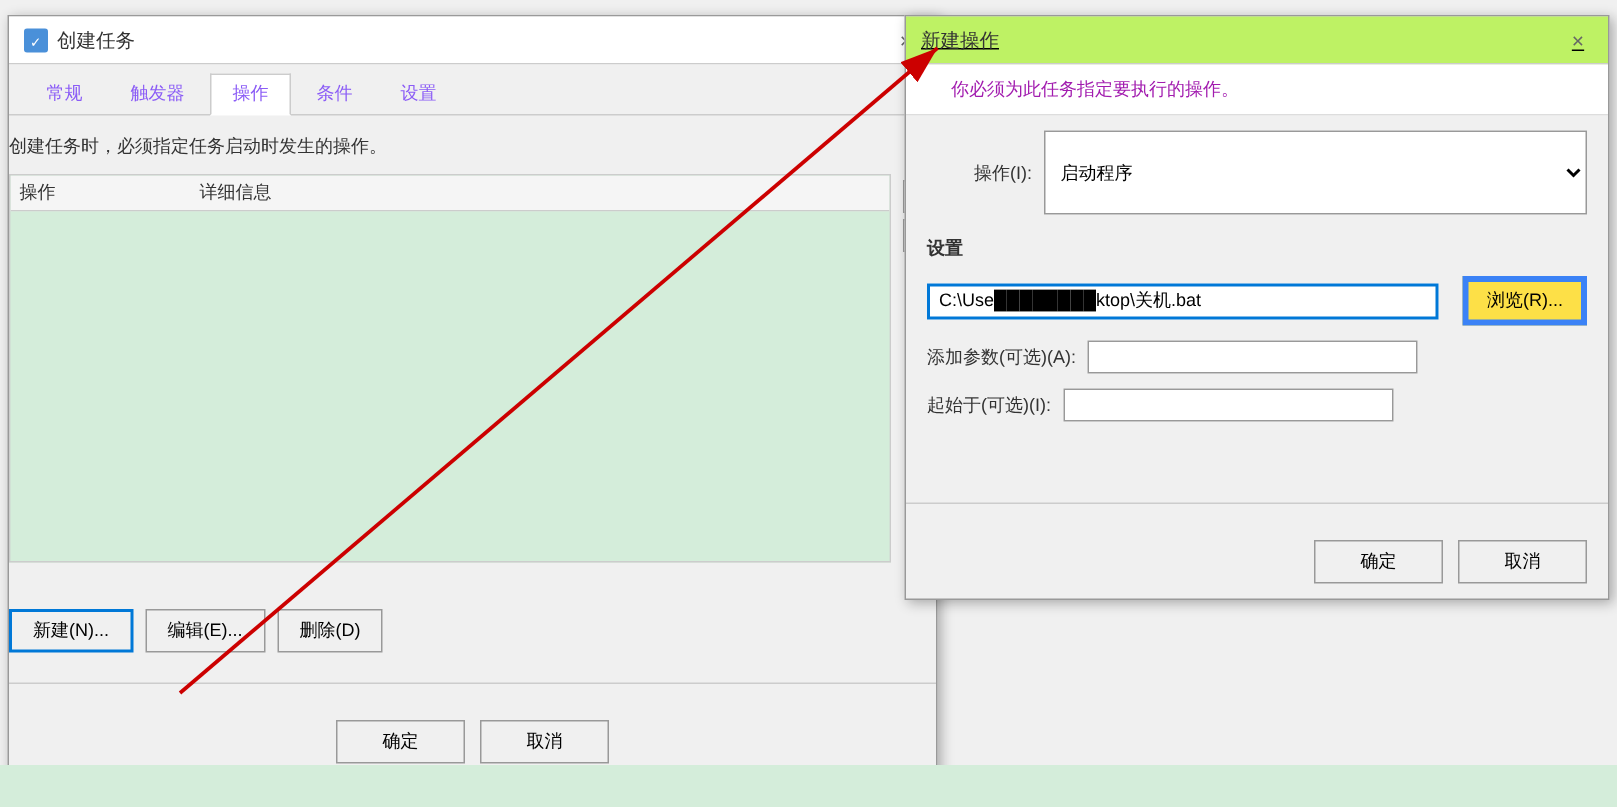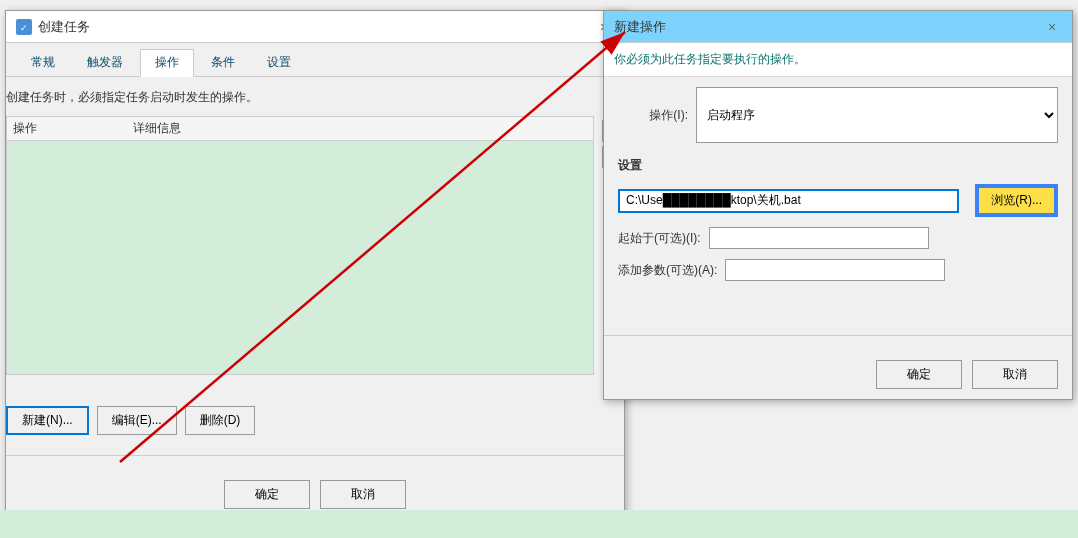--- a/index.html
+++ b/index.html
@@ -75,21 +75,21 @@
       padding: 6px 10px 0 10px;
       background: #f0f0f0;
       border-bottom: 1px solid #ccc;
     }
 
     .tab {
       padding: 4px 14px;
       cursor: pointer;
       border: 1px solid transparent;
       font-size: 12px;
-      color: #0c4a6e;
+      color: #8b5cf6;
       background: #f0f0f0;
       margin-right: 2px;
     }
 
     .tab.active {
       background: #fff;
       border: 1px solid #ccc;
       border-bottom: 1px solid #fff;
       margin-bottom: -1px;
       z-index: 1;
@@ -188,29 +188,30 @@
       border: 1px solid #999;
       box-shadow: 2px 2px 8px rgba(0,0,0,0.3);
       position: absolute;
       top: 10px;
       right: 5px;
       display: flex;
       flex-direction: column;
     }
 
     .right-dialog .dialog-titlebar {
-      background: #7dd3fc;
+      background: #bef264;
+      text-decoration: underline;
     }
 
     .right-notice {
       background: #fff;
-      padding: 8px 10px;
+      padding: 8px 30px;
       border-bottom: 1px solid #ddd;
       font-size: 12px;
-      color: #0f766e;
+      color: #a21caf;
     }
 
     .right-body {
       padding: 10px 14px;
       display: flex;
       flex-direction: column;
       gap: 10px;
       flex: 1;
     }
 
@@ -389,26 +390,26 @@
 
     <div class="section-label">设置</div>
 
 
     <div class="program-row">
       <input class="program-input" type="text" value="C:\Use████████ktop\关机.bat" style="">
       <button class="browse-btn">浏览(R)...</button>
     </div>
 
     <div class="form-row">
+      <label class="form-label">添加参数(可选)(A):</label>
+      <input class="form-input" type="text" style="">
+    </div>
+
+    <div class="form-row">
       <label class="form-label">起始于(可选)(I):</label>
-      <input class="form-input" type="text" style="">
-    </div>
-
-    <div class="form-row">
-      <label class="form-label">添加参数(可选)(A):</label>
       <input class="form-input" type="text" style="">
     </div>
   </div>
 
   <div class="right-footer">
     <button class="footer-btn">确定</button>
     <button class="footer-btn">取消</button>
   </div>
 </div>
 

